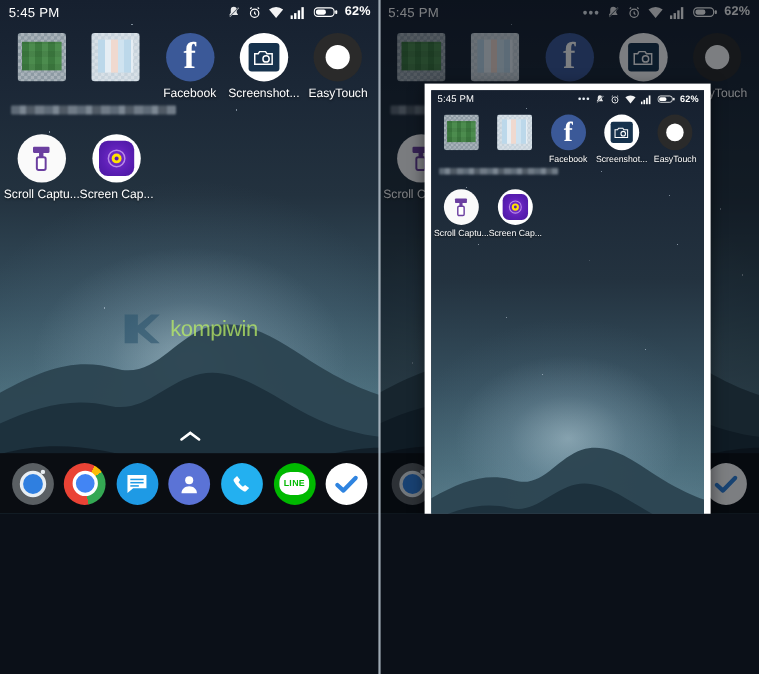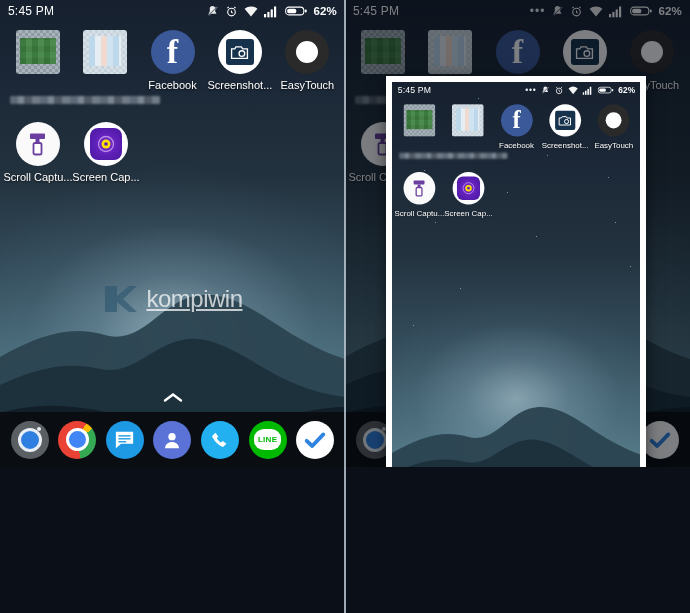--- a/index.html
+++ b/index.html
@@ -99,21 +99,21 @@
   .sc{background:#fafafa;display:flex;align-items:center;justify-content:center;}
   
   .scp{background:#fff;display:flex;align-items:center;justify-content:center;}
   .scp-in{width:32px;height:32px;border-radius:8px;
     background:radial-gradient(circle at 50% 50%,#7b2fd0 0%,#5c1fb5 55%,#4a17a0 100%);
     display:flex;align-items:center;justify-content:center;}
 
   
   .watermark{position:absolute;left:50%;top:282px;transform:translateX(-50%);
     display:flex;align-items:center;gap:8px;z-index:14;opacity:.72;pointer-events:none;}
-  .wm-text{font-size:24px;color:#ffffff;letter-spacing:-.5px;text-decoration:underline;}
+  .wm-text{font-size:20px;color:#bef264;letter-spacing:-.5px;}
 
   
   .chev{position:absolute;left:50%;transform:translateX(-50%);bottom:60px;z-index:14;}
 
   
   .dock{position:absolute;left:0;right:0;bottom:0;height:55px;background:#0a0d12;
     display:flex;align-items:center;justify-content:space-around;padding:0 6px;box-sizing:border-box;z-index:15;}
   .dicon{width:38px;height:38px;border-radius:50%;display:flex;align-items:center;justify-content:center;position:relative;overflow:hidden;}
   .d-cam{background:#5a5f63;}
   .d-cam .ring{width:18px;height:18px;border-radius:50%;background:#2f7fe0;border:3px solid #e8eef3;}

